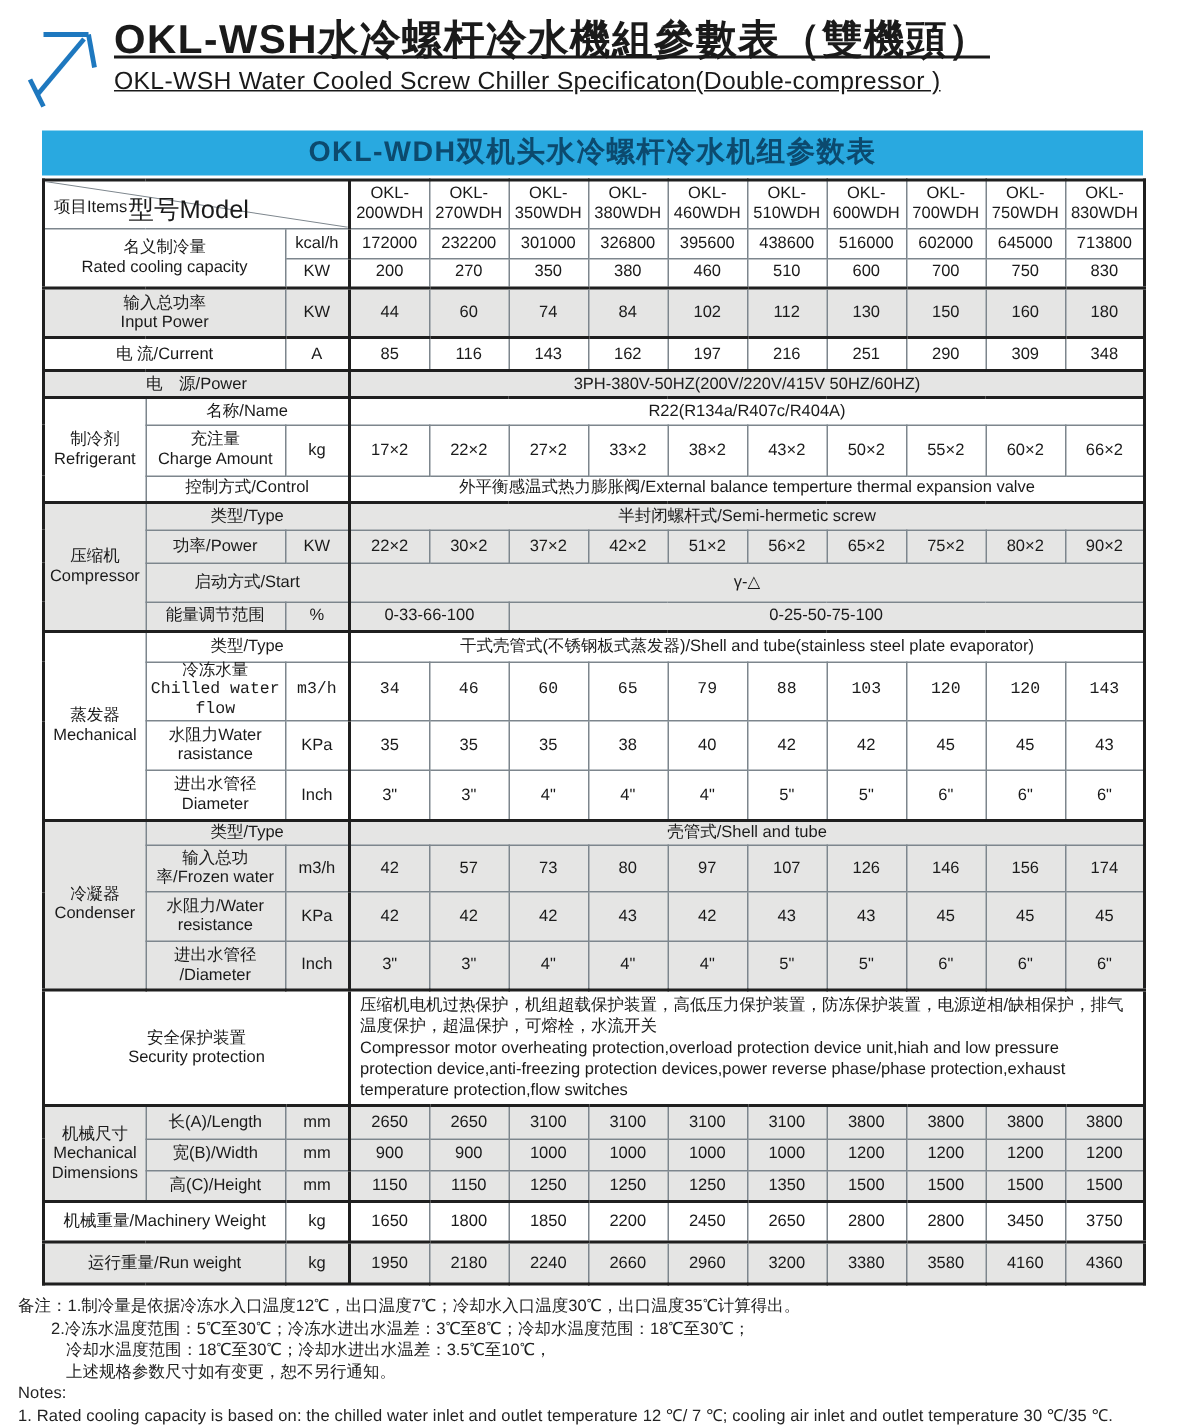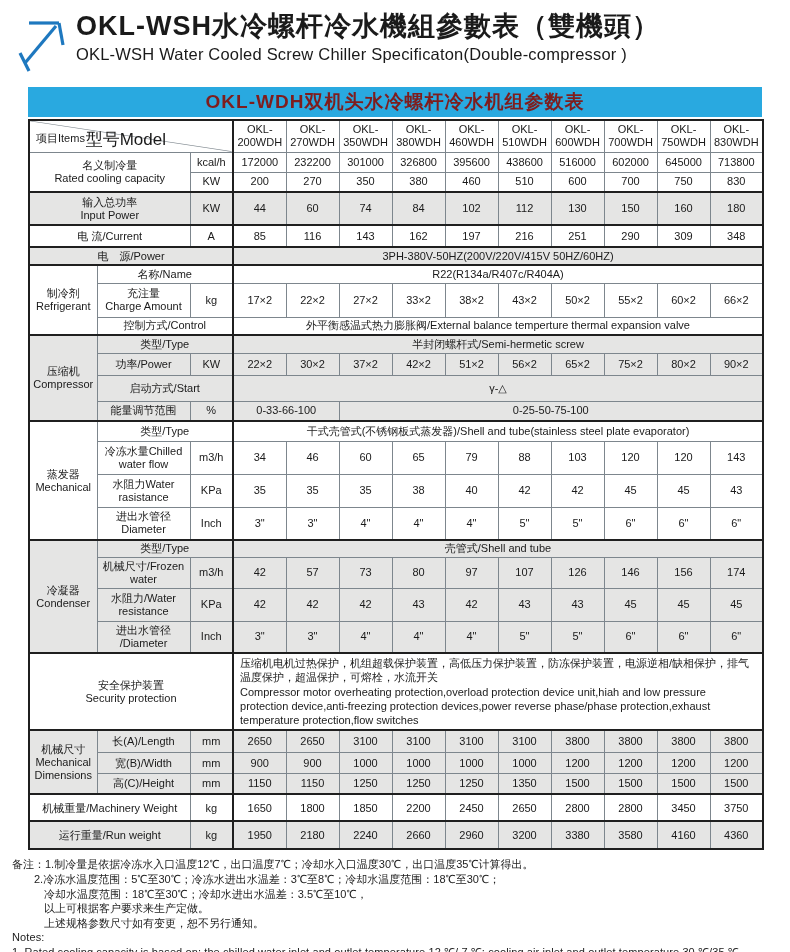--- a/index.html
+++ b/index.html
@@ -4,27 +4,27 @@
 <style>
   html,body{margin:0;padding:0;}
   body{
     width:790px;height:952px;overflow:hidden;background:#ffffff;
     font-family:"Liberation Sans",sans-serif;color:#1a1a1a;
     -webkit-font-smoothing:antialiased;
   }
   
   .page-header{display:flex;align-items:flex-start;padding:10px 0 0 12px;}
   .logo{width:56px;height:60px;flex:0 0 auto;margin-top:4px;}
-  .titles{margin-left:8px;}
+  .titles{margin-left:8px;text-decoration:underline;}
   .title-cn{font-size:27px;font-weight:bold;letter-spacing:1px;line-height:1.25;}
   .title-en{font-size:16.5px;margin-top:1px;letter-spacing:.2px;}
   
   .banner{
     margin:13px 28px 0 28px;height:30px;line-height:30px;text-align:center;
-    background:#29a9e0;color:#7f1d1d;font-size:19px;font-weight:bold;letter-spacing:1px;
+    background:#29a9e0;color:#0c4a6e;font-size:19px;font-weight:bold;letter-spacing:1px;
   }
   
   table{
     border-collapse:collapse;table-layout:fixed;width:734px;margin:2px 28px 0 28px;
     border:2px solid #1f1f1f;
   }
   td{
     border:1px solid #7d868d;font-size:11px;text-align:center;vertical-align:middle;
     padding:0 1px;line-height:1.18;word-break:break-word;background:#ffffff;
   }
@@ -424,21 +424,21 @@
           <div class="ln">蒸发器</div>
           <div class="ln">Mechanical</div>
         </td>
         <td colspan="2">
           <div class="ln">类型/Type</div>
         </td>
         <td colspan="10" class="ds">
           <div class="ln">干式壳管式(不锈钢板式蒸发器)/Shell and tube(stainless steel plate evaporator)</div>
         </td>
       </tr>
-      <tr class="" style="height: 33px;">
+      <tr class="" style="height: 33px; font-family: Liberation Mono, monospace;">
         <td>
           <div class="ln">冷冻水量Chilled water flow</div>
         </td>
         <td>
           <div class="ln">m3/h</div>
         </td>
         <td class="ds">
           <div class="ln">34</div>
         </td>
         <td>
@@ -552,21 +552,21 @@
         </td>
         <td colspan="2">
           <div class="ln">类型/Type</div>
         </td>
         <td colspan="10" class="ds">
           <div class="ln">壳管式/Shell and tube</div>
         </td>
       </tr>
       <tr class="g " style="height: 31px;">
         <td>
-          <div class="ln">机械尺寸/Frozen water</div>
+          <div class="ln">输入总功率/Frozen water</div>
         </td>
         <td>
           <div class="ln">m3/h</div>
         </td>
         <td class="ds">
           <div class="ln">42</div>
         </td>
         <td>
           <div class="ln">57</div>
         </td>
@@ -875,18 +875,17 @@
           <div class="ln">4360</div>
         </td>
       </tr>
     </tbody>
 </table>
 
 <div class="notes">
   <div>备注：1.制冷量是依据冷冻水入口温度12℃，出口温度7℃；冷却水入口温度30℃，出口温度35℃计算得出。</div>
   <div class="i1">2.冷冻水温度范围：5℃至30℃；冷冻水进出水温差：3℃至8℃；冷却水温度范围：18℃至30℃；</div>
   <div class="i2">冷却水温度范围：18℃至30℃；冷却水进出水温差：3.5℃至10℃，</div>
-  <div class="i2">以上可根据客户要求来生产定做。</div>
   <div class="i2">上述规格参数尺寸如有变更，恕不另行通知。</div>
   <div class="en">Notes:</div>
   <div class="en">1. Rated cooling capacity is based on: the chilled water inlet and outlet temperature 12 ℃/ 7 ℃; cooling air inlet and outlet temperature 30 ℃/35 ℃.</div>
 
 </div>
 
 </body></html>

